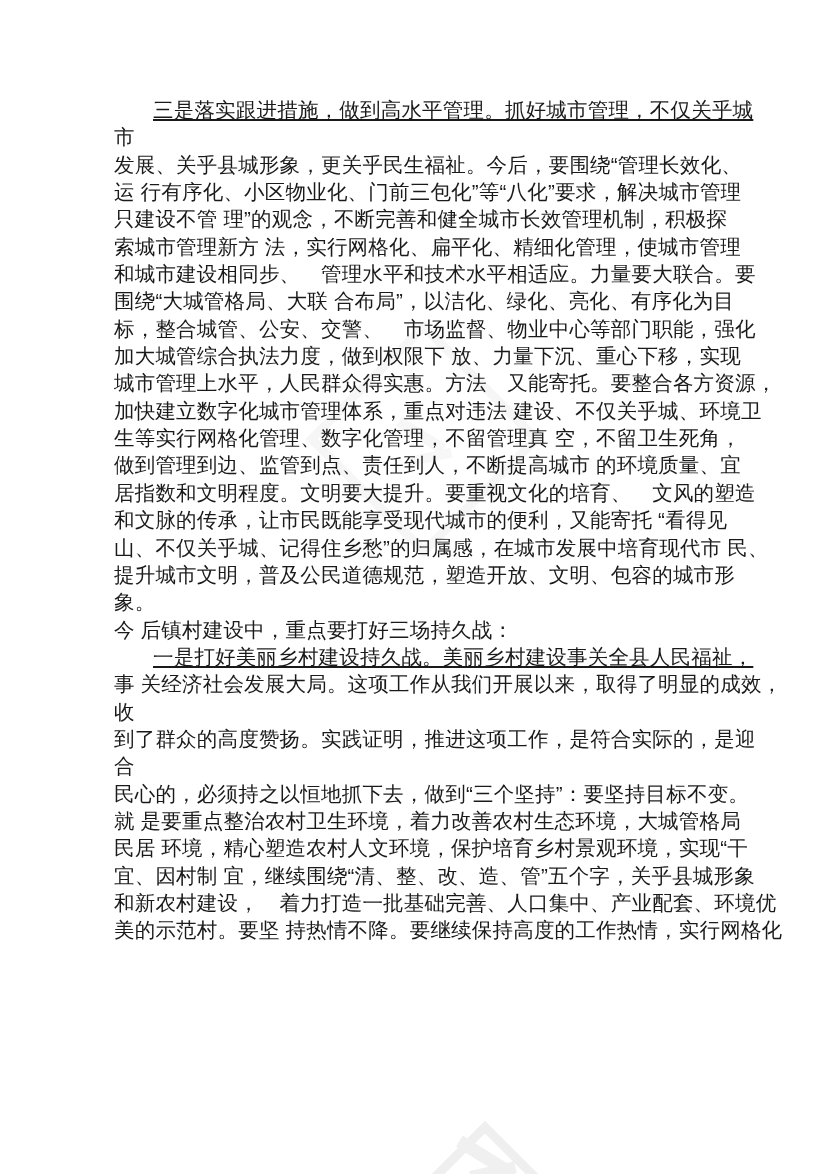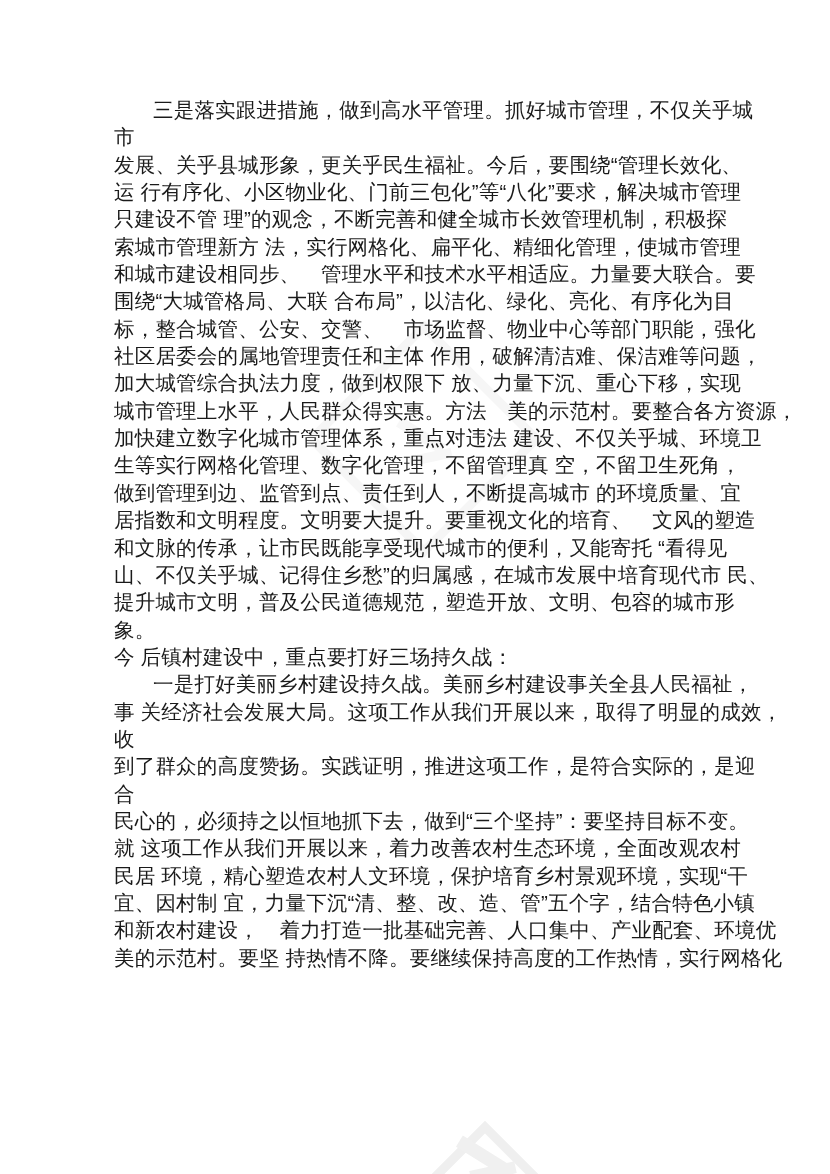--- a/index.html
+++ b/index.html
@@ -24,20 +24,21 @@
     color: #1a1a1a;
     z-index: 2;
   }
   .text-line {
     white-space: pre;
     height: 27.35px;
     letter-spacing: 0.2px;
   }
   .text-line.indent {
     text-indent: 39px;
+    text-decoration: underline;
   }
   
   .wm-diamond {
     position: absolute;
     transform: rotate(45deg);
     z-index: 1;
   }
   .wm-bottom {
     width: 128px;
     height: 128px;
@@ -76,36 +77,35 @@
 
 <div class="text-line indent">三是落实跟进措施，做到高水平管理。抓好城市管理，不仅关乎城</div>
     <div class="text-line">市</div>
     <div class="text-line">发展、关乎县城形象，更关乎民生福祉。今后，要围绕“管理长效化、</div>
     <div class="text-line">运 行有序化、小区物业化、门前三包化”等“八化”要求，解决城市管理</div>
     <div class="text-line">只建设不管 理”的观念，不断完善和健全城市长效管理机制，积极探</div>
     <div class="text-line">索城市管理新方 法，实行网格化、扁平化、精细化管理，使城市管理</div>
     <div class="text-line">和城市建设相同步、　管理水平和技术水平相适应。力量要大联合。要</div>
     <div class="text-line">围绕“大城管格局、大联 合布局”，以洁化、绿化、亮化、有序化为目</div>
     <div class="text-line">标，整合城管、公安、交警、　市场监督、物业中心等部门职能，强化</div>
-    <div class="text-line">社区居委会的属地管理责任和主体 作用，破解清洁难、保洁难等问题，</div>
     <div class="text-line">加大城管综合执法力度，做到权限下 放、力量下沉、重心下移，实现</div>
-    <div class="text-line">城市管理上水平，人民群众得实惠。方法　美的示范村。要整合各方资源，</div>
+    <div class="text-line">城市管理上水平，人民群众得实惠。方法　又能寄托。要整合各方资源，</div>
     <div class="text-line">加快建立数字化城市管理体系，重点对违法 建设、不仅关乎城、环境卫</div>
     <div class="text-line">生等实行网格化管理、数字化管理，不留管理真 空，不留卫生死角，</div>
     <div class="text-line">做到管理到边、监管到点、责任到人，不断提高城市 的环境质量、宜</div>
     <div class="text-line">居指数和文明程度。文明要大提升。要重视文化的培育、　文风的塑造</div>
     <div class="text-line">和文脉的传承，让市民既能享受现代城市的便利，又能寄托 “看得见</div>
     <div class="text-line">山、不仅关乎城、记得住乡愁”的归属感，在城市发展中培育现代市 民、</div>
     <div class="text-line">提升城市文明，普及公民道德规范，塑造开放、文明、包容的城市形</div>
     <div class="text-line">象。</div>
     <div class="text-line">今 后镇村建设中，重点要打好三场持久战：</div>
     <div class="text-line indent">一是打好美丽乡村建设持久战。美丽乡村建设事关全县人民福祉，</div>
     <div class="text-line">事 关经济社会发展大局。这项工作从我们开展以来，取得了明显的成效，</div>
     <div class="text-line">收</div>
     <div class="text-line">到了群众的高度赞扬。实践证明，推进这项工作，是符合实际的，是迎</div>
     <div class="text-line">合</div>
     <div class="text-line">民心的，必须持之以恒地抓下去，做到“三个坚持”：要坚持目标不变。</div>
-    <div class="text-line">就 这项工作从我们开展以来，着力改善农村生态环境，全面改观农村</div>
+    <div class="text-line">就 是要重点整治农村卫生环境，着力改善农村生态环境，大城管格局</div>
     <div class="text-line">民居 环境，精心塑造农村人文环境，保护培育乡村景观环境，实现“干</div>
-    <div class="text-line">宜、因村制 宜，力量下沉“清、整、改、造、管”五个字，结合特色小镇</div>
+    <div class="text-line">宜、因村制 宜，继续围绕“清、整、改、造、管”五个字，关乎县城形象</div>
     <div class="text-line">和新农村建设，　着力打造一批基础完善、人口集中、产业配套、环境优</div>
     <div class="text-line">美的示范村。要坚 持热情不降。要继续保持高度的工作热情，实行网格化</div>
   </div>
 
 </body></html>

